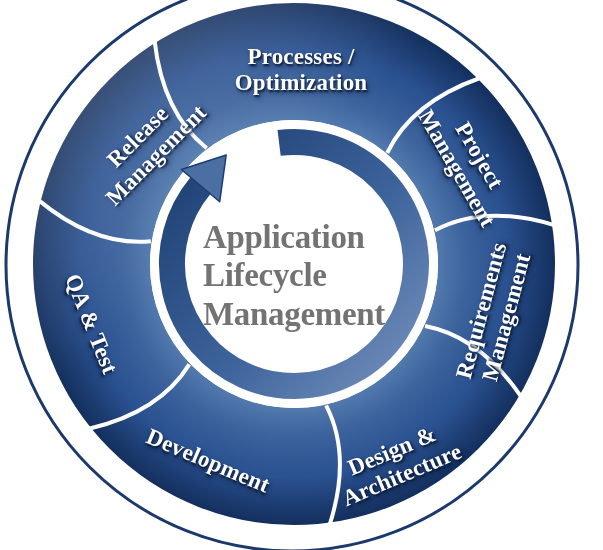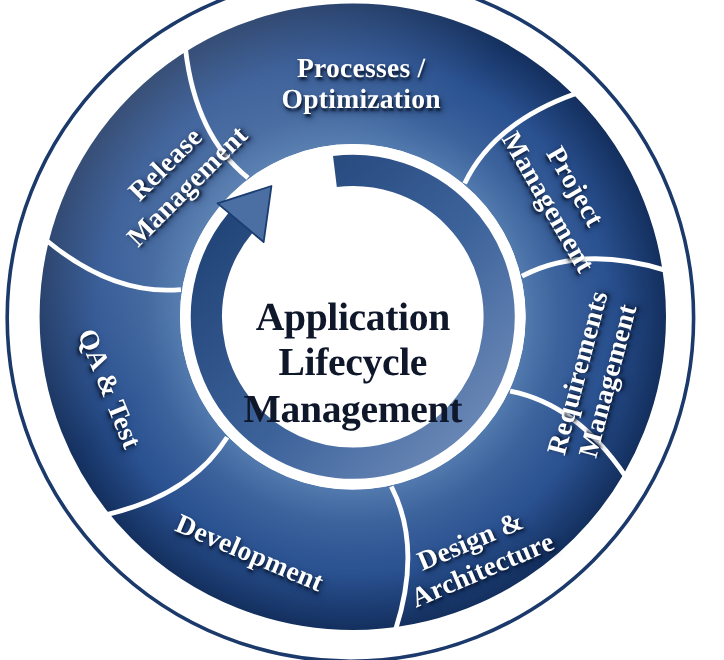--- a/index.html
+++ b/index.html
@@ -28,29 +28,28 @@
   .lbl-project     {left:468px;top:162px;transform:translate(-50%,-50%) rotate(60deg);}
   .lbl-requirements{left:494px;top:314px;transform:translate(-50%,-50%) rotate(-75deg);}
   .lbl-design      {left:397px;top:463px;transform:translate(-50%,-50%) rotate(-23deg);}
   .lbl-development {left:208px;top:461px;transform:translate(-50%,-50%) rotate(23deg);}
   .lbl-qa          {left:91px; top:324px;transform:translate(-50%,-50%) rotate(68deg);}
   .lbl-release     {left:147px;top:146px;transform:translate(-50%,-50%) rotate(-45deg);}
   .center-title{
     position:absolute;
     left:294px;top:275px;
     transform:translate(-50%,-50%);
-    color:#0f172a;
+    color:#737373;
     font-weight:bold;
     font-size:33px;
     line-height:1.16;
-    text-align:center;
+    text-align:left;
     white-space:pre-line;
     letter-spacing:-0.3px;
     pointer-events:none;
-    margin-top:28px;
   }
 </style>
 </head>
 <body>
 
 <div id="stage">
 
   <svg width="603" height="550" viewBox="0 0 603 550">
     <defs>
       <radialGradient id="ringGrad" gradientUnits="userSpaceOnUse" cx="294" cy="264" r="261">

